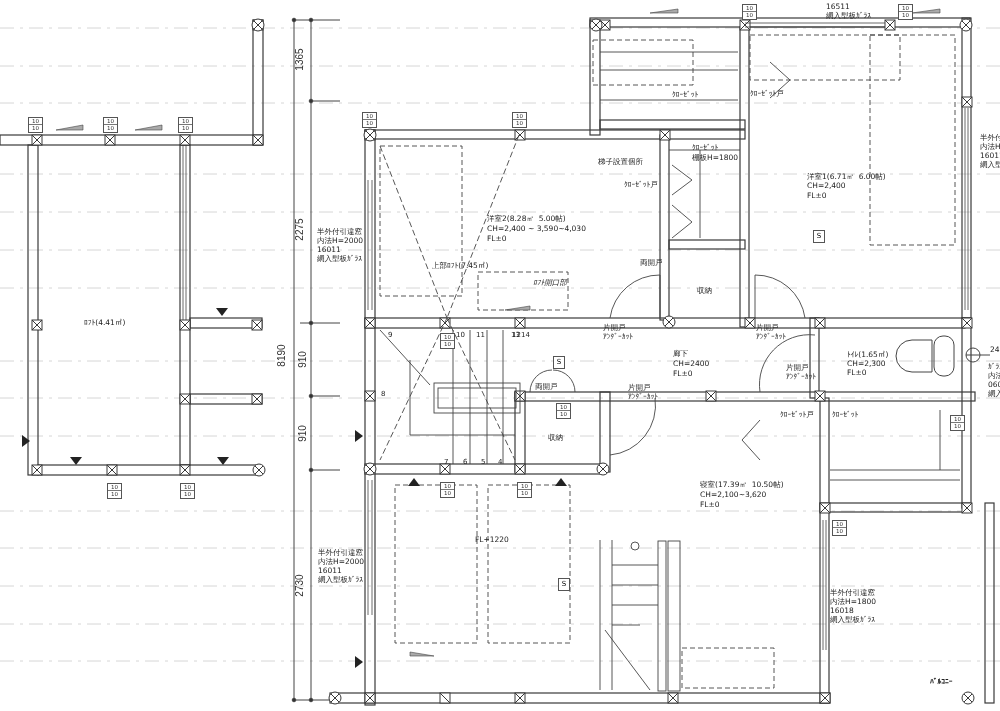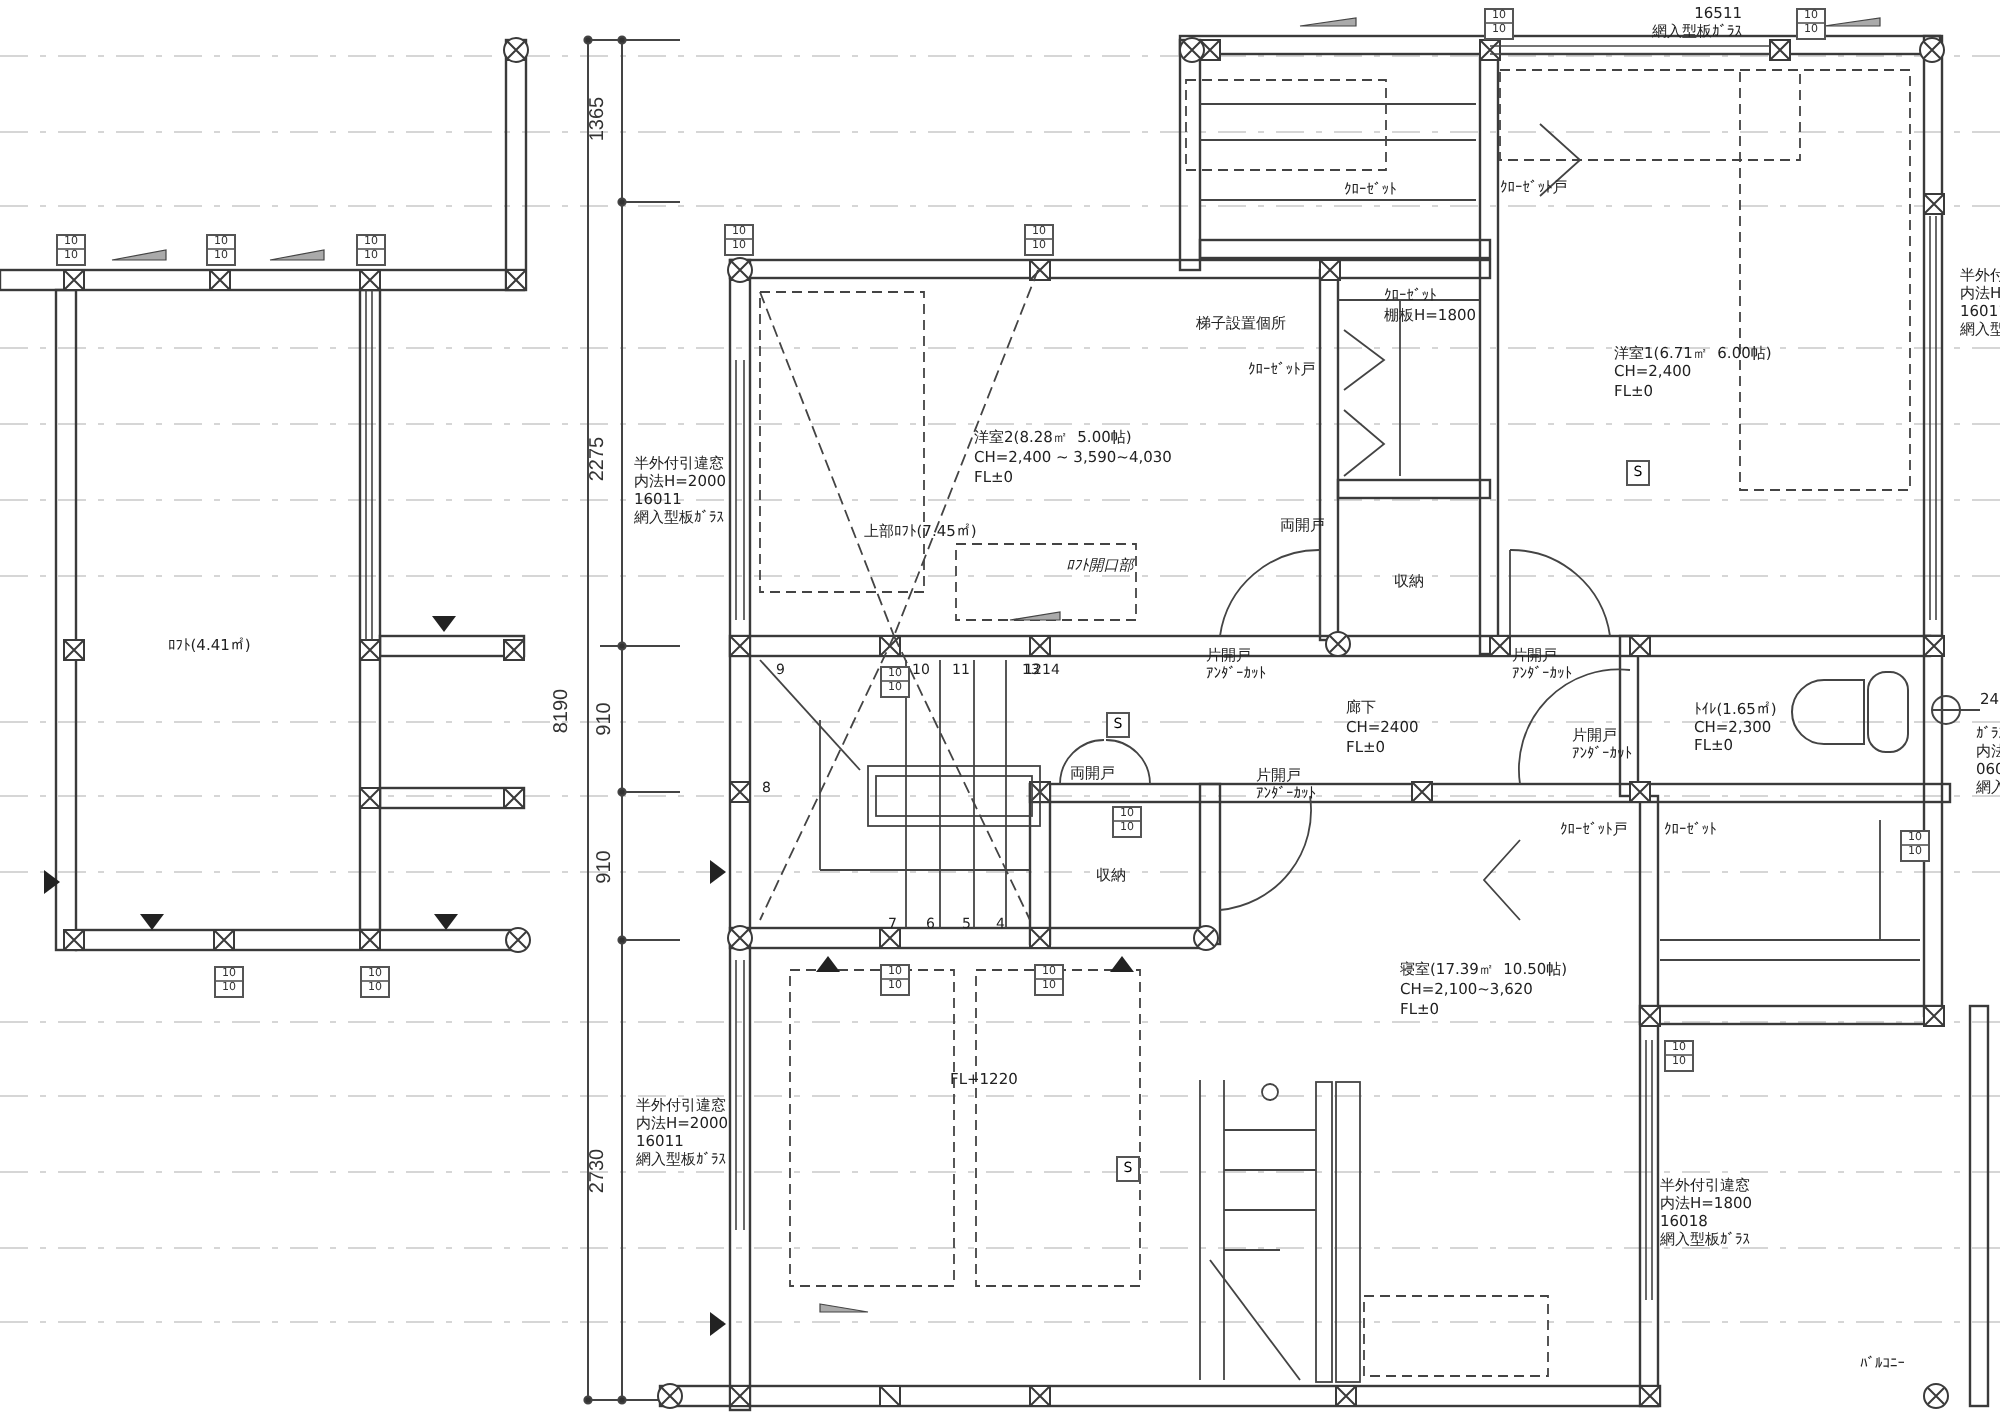--- a/index.html
+++ b/index.html
@@ -340,38 +340,38 @@
   <div class="lbl" style="left:700px;top:500px;">FL±0</div>
 </div>
 
 <div class="lbl" style="left:475px;top:535px;">FL+1220</div>
 <div class="lbl" style="left:697px;top:286px;">収納</div>
 <div class="lbl" style="left:548px;top:433px;">収納</div>
 <div class="lbl" style="left:672px;top:90px;">ｸﾛｰｾﾞｯﾄ</div>
 <div class="lbl" style="left:692px;top:143px;">ｸﾛｰｾﾞｯﾄ</div>
 <div class="lbl" style="left:692px;top:153px;">棚板H=1800</div>
 <div class="lbl" style="left:832px;top:410px;">ｸﾛｰｾﾞｯﾄ</div>
-<div class="lbl" style="left:930px;top:677px;">ﾊﾞﾙｺﾆｰ</div>
+<div class="lbl" style="left:930px;top:677px;font-weight:bold;">ﾊﾞﾙｺﾆｰ</div>
 
 <div class="lbl" style="left:750px;top:89px;">ｸﾛｰｾﾞｯﾄ戸</div>
 <div class="lbl" style="left:624px;top:180px;">ｸﾛｰｾﾞｯﾄ戸</div>
 <div class="lbl" style="left:780px;top:410px;">ｸﾛｰｾﾞｯﾄ戸</div>
 <div class="lbl" style="left:603px;top:323px;">片開戸
 ｱﾝﾀﾞｰｶｯﾄ</div>
 <div class="lbl" style="left:756px;top:323px;">片開戸
 ｱﾝﾀﾞｰｶｯﾄ</div>
 <div class="lbl" style="left:628px;top:383px;">片開戸
 ｱﾝﾀﾞｰｶｯﾄ</div>
 <div class="lbl" style="left:786px;top:363px;">片開戸
 ｱﾝﾀﾞｰｶｯﾄ</div>
 <div class="lbl" style="left:640px;top:258px;">両開戸</div>
 <div class="lbl" style="left:535px;top:382px;">両開戸</div>
 
 <div class="lbl" style="left:598px;top:157px;">梯子設置個所</div>
-<div class="lbl" style="left:826px;top:2px;text-align:right;">16511
+<div class="lbl" style="left:826px;top:2px;">16511
 網入型板ｶﾞﾗｽ</div>
 <div class="lbl" style="left:317px;top:227px;">半外付引違窓
 内法H=2000
 16011
 網入型板ｶﾞﾗｽ</div>
 <div class="lbl" style="left:318px;top:548px;">半外付引違窓
 内法H=2000
 16011
 網入型板ｶﾞﾗｽ</div>
 <div class="lbl" style="left:980px;top:133px;">半外付

